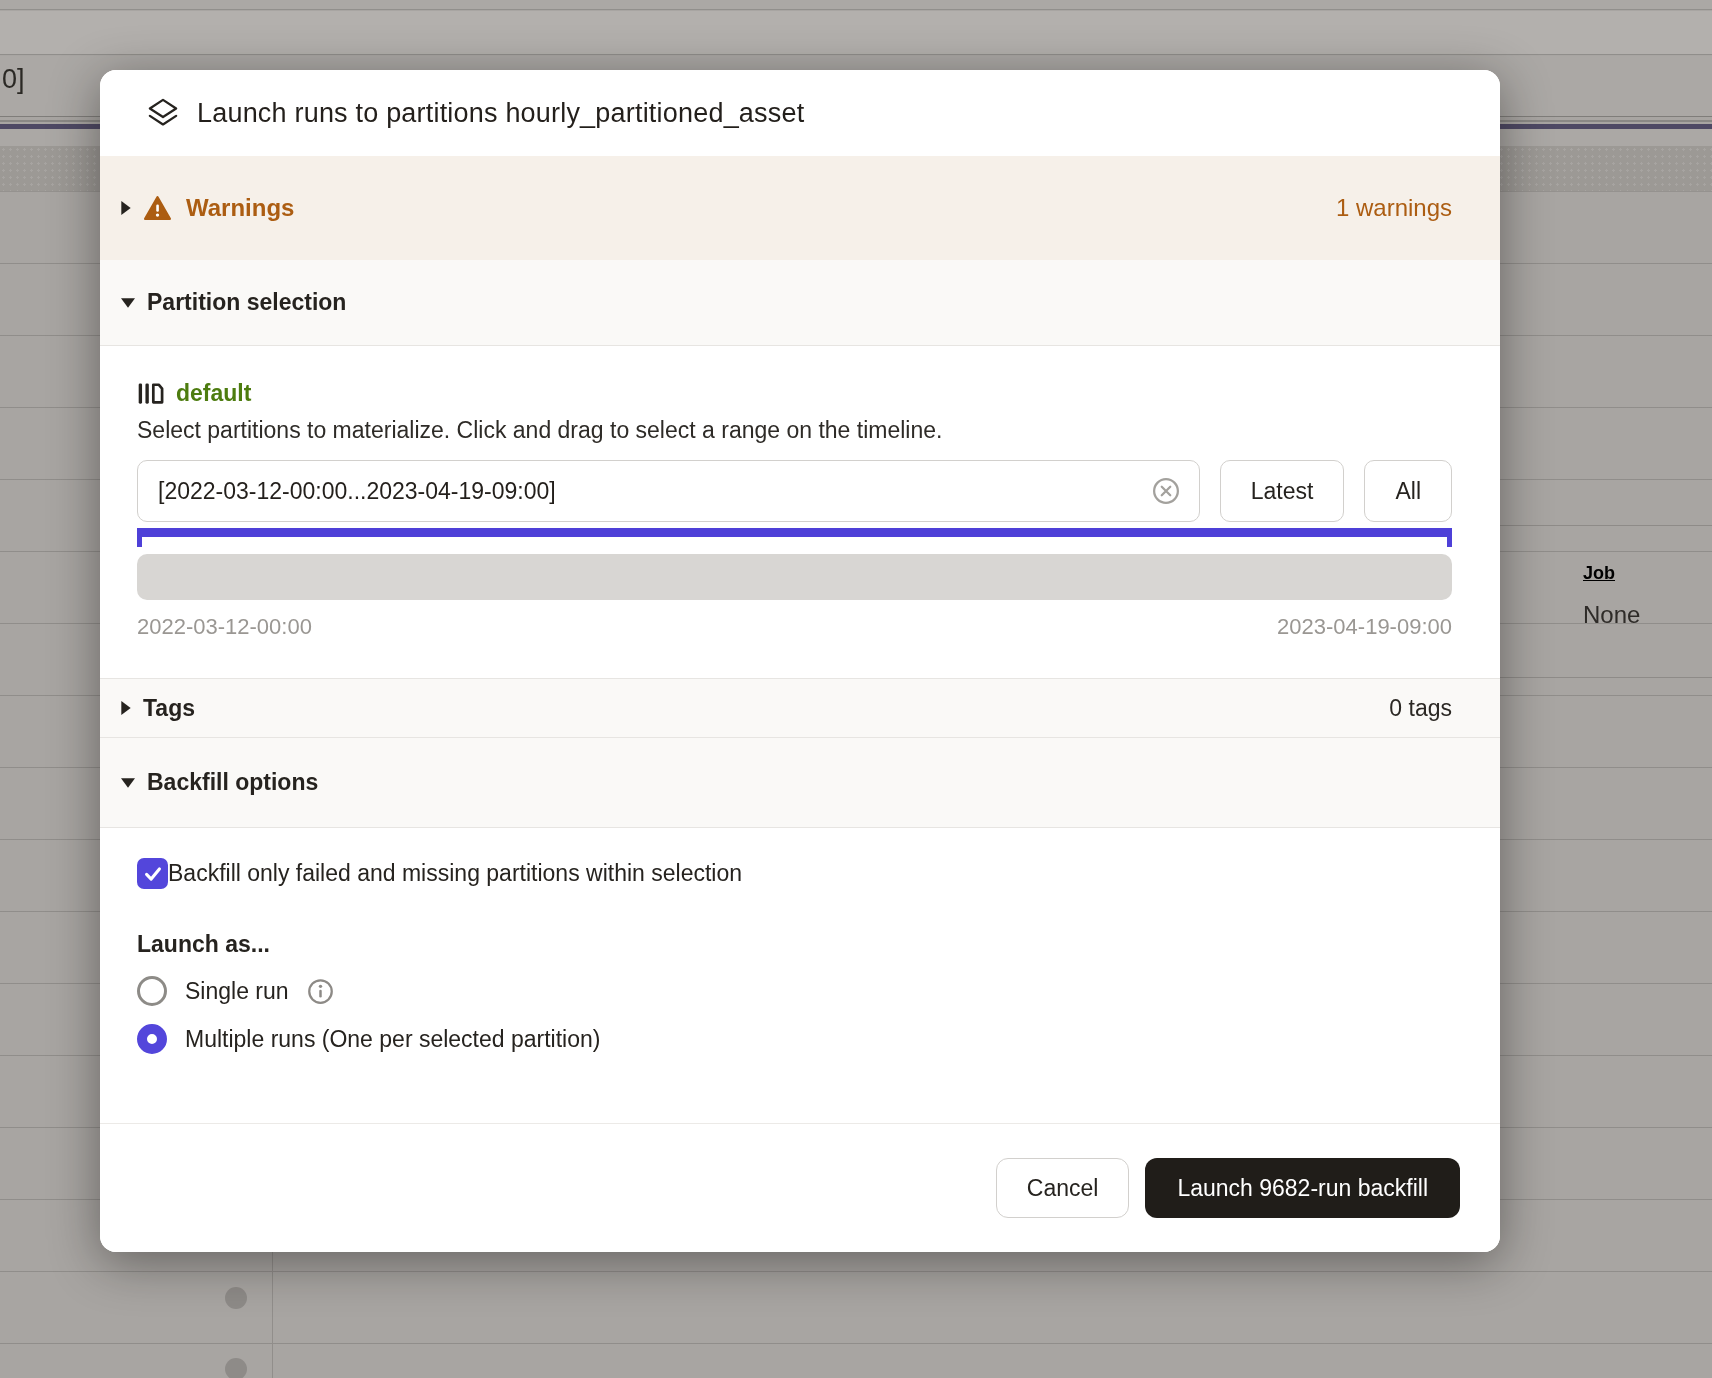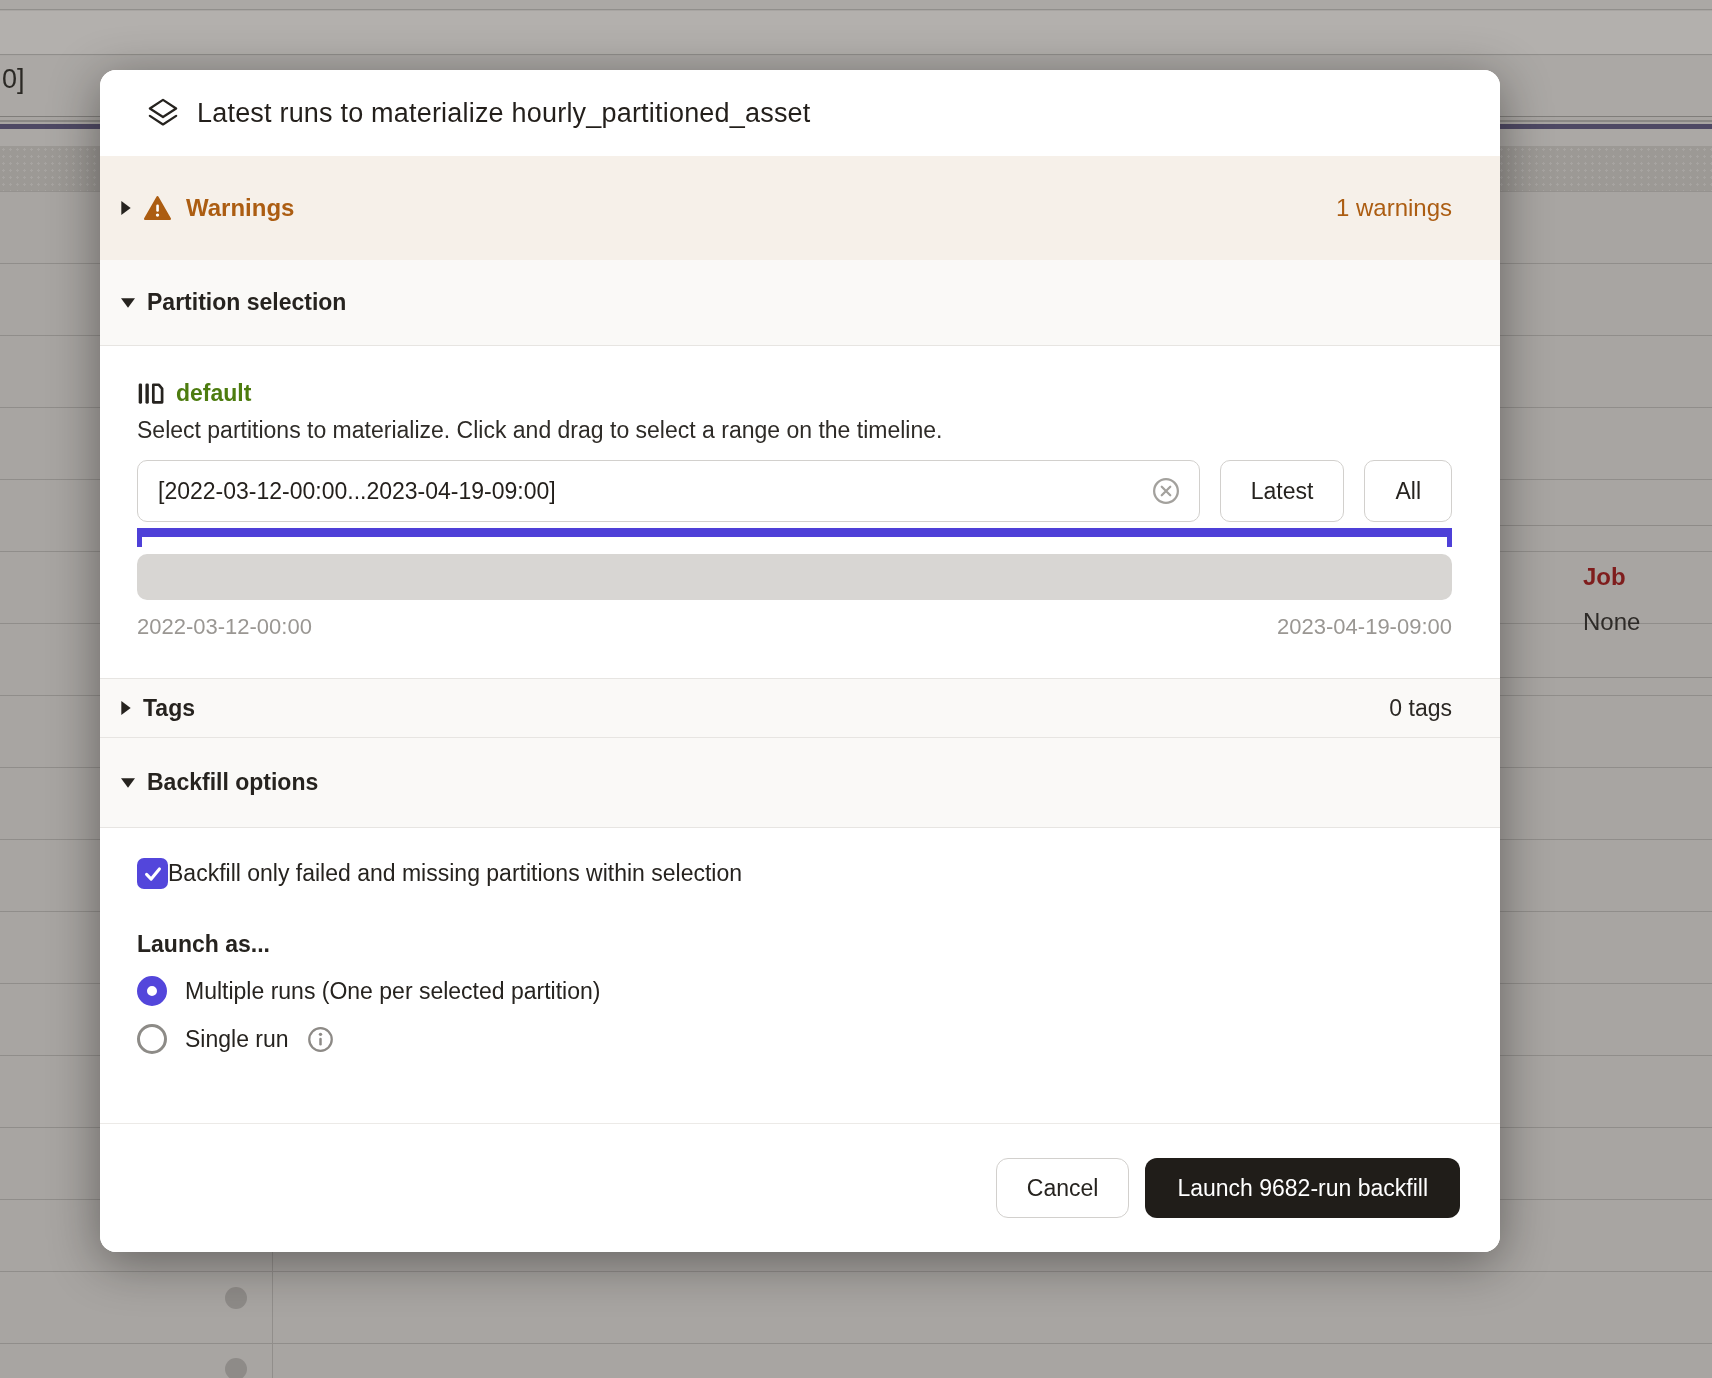--- a/index.html
+++ b/index.html
@@ -28,21 +28,21 @@
     top:146px; height:46px; background-color:#9c9995;
     background-image:radial-gradient(circle, #a7a4a1 1.2px, transparent 1.4px);
     background-size:7px 7px; border-bottom:1px solid #95928f;
   }
   .bk-line-r1{ top:525px; left:1500px; height:1px; background:#8e8b88; }
   .bk-line-r2{ top:677px; left:1500px; height:1px; background:#8e8b88; }
   .bk-partial-text{
     position:absolute; left:2px; top:64px; font-size:27px; color:#2b2925;
   }
   .bk-job{ position:absolute; left:1583px; top:563px; }
-  .bk-job .lbl{ font-size:24px; font-weight:700; color:#7f1d1d; }
+  .bk-job .lbl{ font-size:18px; font-weight:700; color:#000000;text-decoration:underline; }
   .bk-job .val{ font-size:24px; color:#2e2b28; margin-top:17px; }
   .bk-vline{ position:absolute; left:272px; top:1252px; width:1px; height:126px; background:#918e8b; }
   .bk-dot{ position:absolute; width:22px; height:22px; border-radius:50%; background:#8e8b88; }
   .bk-dot.d1{ left:225px; top:1287px; }
   .bk-dot.d2{ left:225px; top:1358px; }
 
   
   .dialog{
     position:absolute; left:100px; top:70px; width:1400px; height:1182px;
     background:#ffffff; border-radius:16px; overflow:hidden;
@@ -157,21 +157,21 @@
 
   <div class="dialog">
 
     <div class="dlg-title">
       <span class="icon">
         <svg width="32" height="32" viewBox="0 0 28 28" fill="none">
           <path d="M14 2.5 L25.5 10 L14 17.5 L2.5 10 Z" stroke="#26231f" stroke-width="2" stroke-linejoin="round"></path>
           <path d="M2.5 16.5 L14 24 L25.5 16.5" stroke="#26231f" stroke-width="2" stroke-linejoin="round" stroke-linecap="round"></path>
         </svg>
       </span>
-      <h1>Latest runs to materialize hourly_partitioned_asset</h1>
+      <h1>Launch runs to partitions hourly_partitioned_asset</h1>
     </div>
 
     <div class="row-warnings">
       <span class="icon">
         <svg width="10" height="14" viewBox="0 0 8 12">
             <path d="M0 0 L8 6 L0 12 Z" fill="#26231f"></path>
           </svg>
       </span>
       <span class="icon">
         <svg width="27" height="25" viewBox="0 0 26 24">
@@ -257,35 +257,35 @@
           <svg width="22" height="22" viewBox="0 0 24 24" fill="none">
             <path d="M5 12.5 L10 17.5 L19 6.5" stroke="#ffffff" stroke-width="3.4" stroke-linecap="round" stroke-linejoin="round"></path>
           </svg>
         </span>
         <span class="c-label">Backfill only failed and missing partitions within selection</span>
       </div>
 
       <div class="launch-as">Launch as...</div>
 
       <div class="radio-row">
-        <span class="radio selected"></span>
-        <span class="r-label">Multiple runs (One per selected partition)</span>
-      </div>
-
-      <div class="radio-row">
         <span class="radio"></span>
         <span class="r-label">Single run</span>
         <span class="icon" style="cursor:pointer;">
           <svg width="27" height="27" viewBox="0 0 24 24" fill="none">
             <circle cx="12" cy="12" r="10" stroke="#8d8a86" stroke-width="2"></circle>
             <circle cx="12" cy="7.4" r="1.5" fill="#8d8a86"></circle>
             <rect x="10.9" y="10.4" width="2.2" height="7" rx="1.1" fill="#8d8a86"></rect>
           </svg>
         </span>
       </div>
+
+      <div class="radio-row">
+        <span class="radio selected"></span>
+        <span class="r-label">Multiple runs (One per selected partition)</span>
+      </div>
     </div>
 
     <div class="dlg-footer">
       <button class="btn-cancel">Cancel</button>
       <button class="btn-primary">Launch 9682-run backfill</button>
     </div>
 
   </div>
 </div>
 

